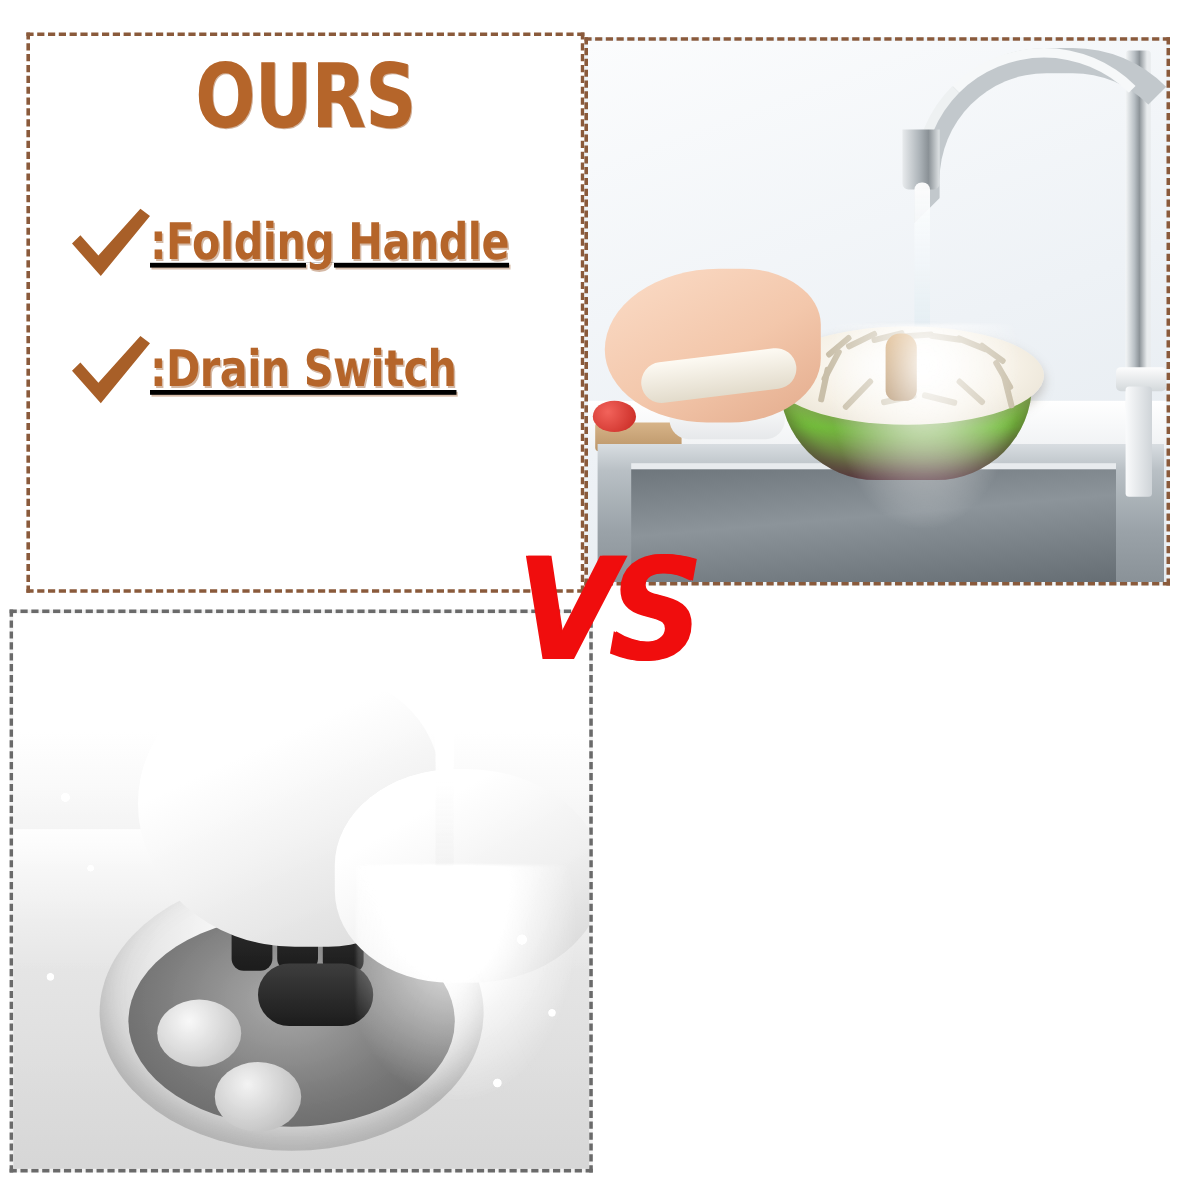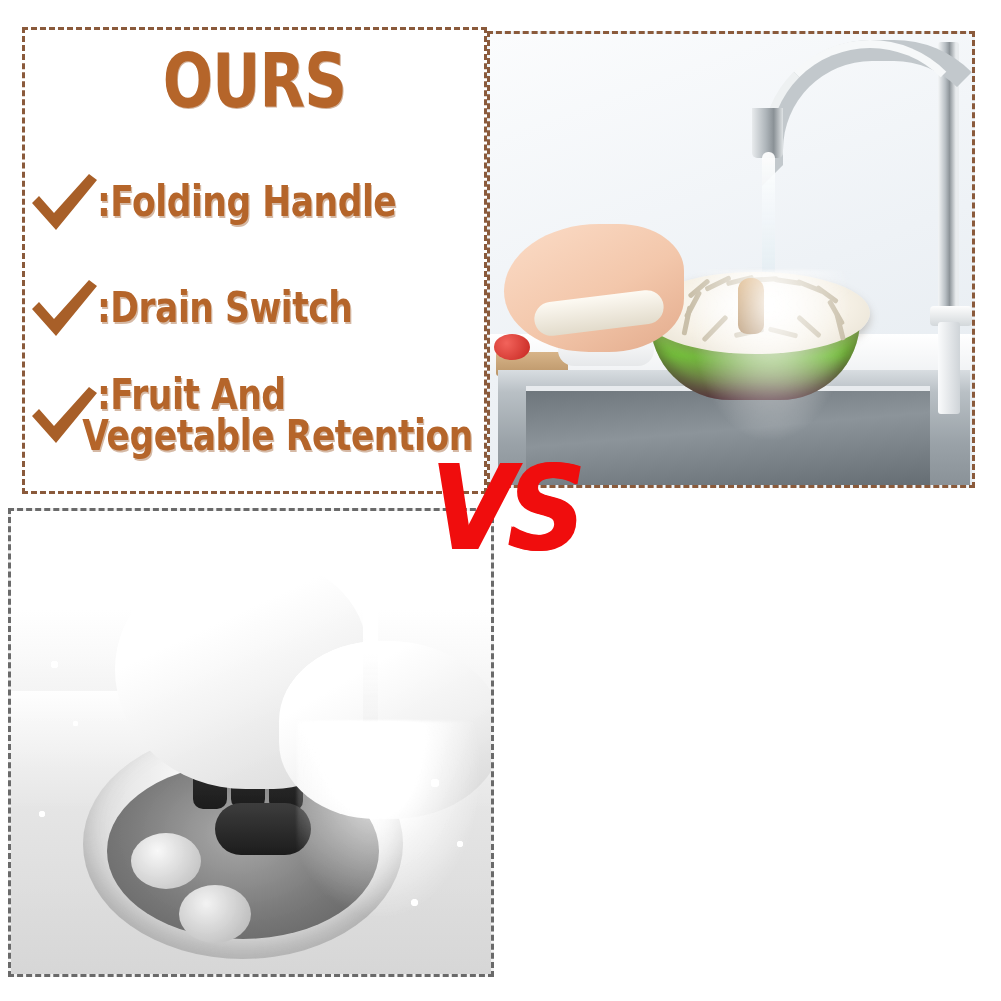--- a/index.html
+++ b/index.html
@@ -46,21 +46,22 @@
     color:#b5652a;
     transform:scaleX(0.80);
     transform-origin:50% 50%;
     text-shadow:1px 1px 0 rgba(150,80,30,.45);
   }
 
   .feature-row{
     position:absolute;
     display:flex;
     align-items:center;
-    left:4px;
+    left:32px;
+    text-decoration:underline;
   }
   #feat-0{top:140px;}
   #feat-1{top:246px;text-align:right;}
   #feat-2{top:344px;}
 
   .check-icon{
     flex:0 0 auto;
     width:72px;height:64px;
     display:block;
   }
@@ -249,26 +250,20 @@
       <span class="feature-text">:Folding Handle</span>
     </div>
 
     <div class="feature-row" id="feat-1">
       <svg class="check-icon" viewBox="0 0 72 64">
         <path d="M3 33 L10 26 L25 43 L60 4 L68 10 L27 60 Z" fill="#a85f28"></path>
       </svg>
       <span class="feature-text">:Drain Switch</span>
     </div>
 
-    <div class="feature-row" id="feat-2">
-      <svg class="check-icon" viewBox="0 0 72 64">
-        <path d="M3 33 L10 26 L25 43 L60 4 L68 10 L27 60 Z" fill="#a85f28"></path>
-      </svg>
-      <span class="feature-text"><span>:Fruit And</span><span class="ln2">Vegetable Retention</span></span>
-    </div>
 
   </div>
 
   <div class="panel" id="ours-photo-panel">
     <div class="ph" id="p1-wall"></div>
     <div class="ph" id="p1-counter"></div>
     <div class="ph" id="p1-board"></div>
     <div class="ph" id="p1-tomato"></div>
     <div class="ph" id="p1-sink"></div>
     <div class="ph" id="p1-sink-inner"></div>

